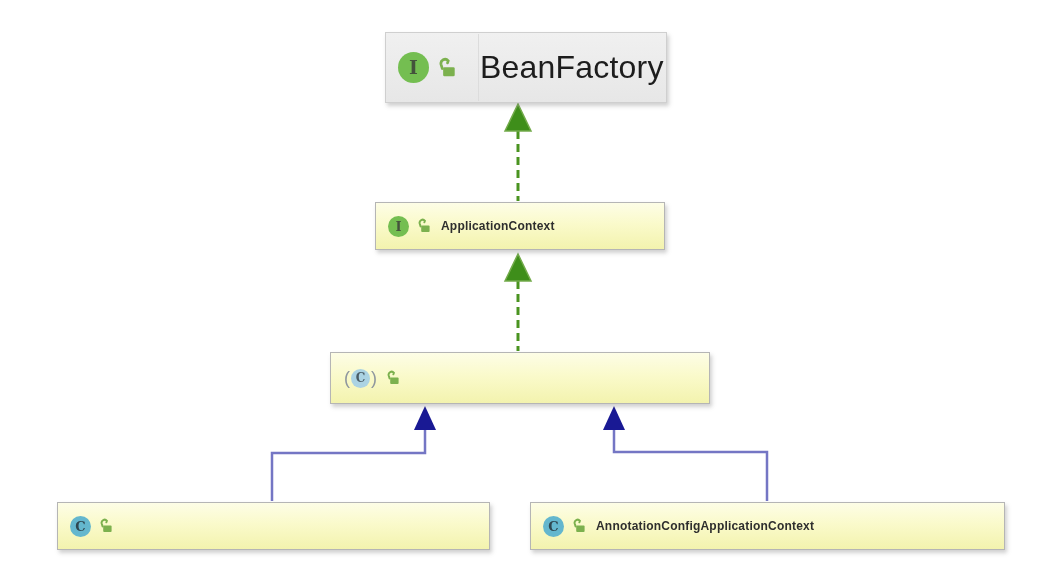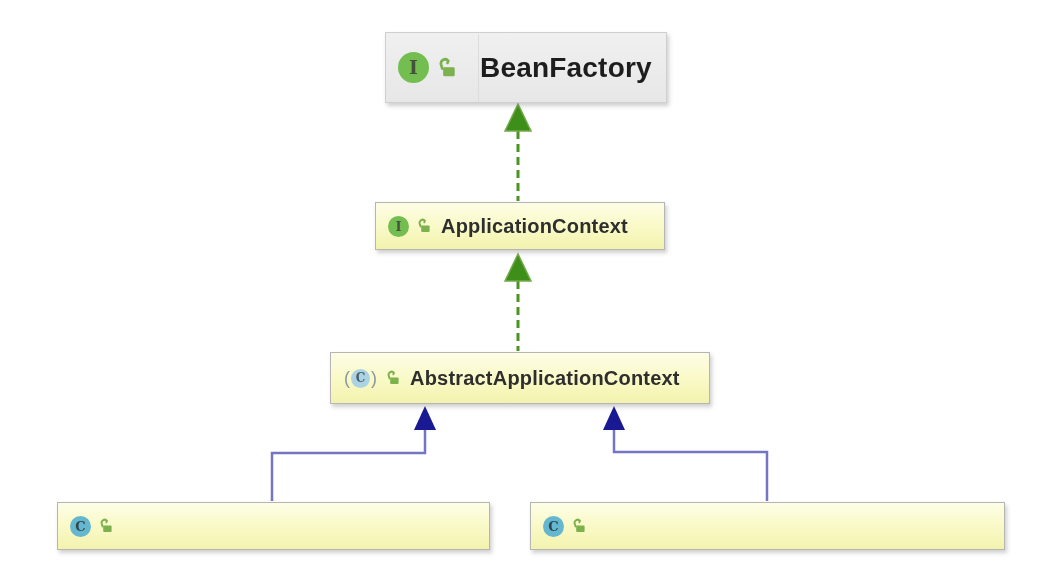--- a/index.html
+++ b/index.html
@@ -16,25 +16,25 @@
     position:absolute; box-sizing:border-box;
     display:flex; align-items:center;
     border:1px solid #b5b5b5;
     box-shadow:2px 3px 4px rgba(120,120,120,0.35);
     padding:0 10px 0 12px;
   }
   .node--yellow { background:linear-gradient(180deg,#fdfde6 0%,#fafacb 45%,#f3f3ae 100%); }
   .node--gray   { background:linear-gradient(180deg,#f0f0f0 0%,#e7e7e7 100%); border-color:#cfcfcf; }
 
   .node__label {
-    font-weight:700; font-size:20px; color:#2e2e2e;
+    font-weight:700; font-size:12px; color:#2e2e2e;
     white-space:nowrap; margin-left:9px; letter-spacing:0.2px;
   }
   .node--root .node__label {
-    font-weight:700; font-size:28px; color:#1d1d1d; margin-left:22px;
+    font-weight:400; font-size:32px; color:#1d1d1d; margin-left:22px;
   }
 
   .badge {
     border-radius:50%; flex:0 0 auto;
     width:21px; height:21px;
     display:flex; align-items:center; justify-content:center;
     font-family:"DejaVu Serif", serif; font-weight:700; font-size:13px;
     line-height:1;
   }
   .node--root .badge { width:31px; height:31px; font-size:19px; }
@@ -112,36 +112,36 @@
       <span class="paren">(</span>
       <span class="badge badge--abstract">C</span>
       <span class="paren">)</span>
     </span>
     <span class="lock">
       <svg width="16" height="16" viewBox="0 0 16 16">
         <path d="M4.6 8.4 L3.7 5.5 A3 3 0 0 1 8.9 2.8 L8.4 4.3" fill="none" stroke="#7cb14e" stroke-width="2" stroke-linecap="round"></path>
         <rect x="5.2" y="7.4" width="8.4" height="6.6" rx="1" fill="#7cb14e"></rect>
       </svg>
     </span>
-    <span class="node__label">AbstractApplicationContext</span>
   </div>
 
   <div class="node node--yellow" style="left:57px; top:502px; width:433px; height:48px;">
     <span class="badge badge--class">C</span>
     <span class="lock">
       <svg width="16" height="16" viewBox="0 0 16 16">
         <path d="M4.6 8.4 L3.7 5.5 A3 3 0 0 1 8.9 2.8 L8.4 4.3" fill="none" stroke="#7cb14e" stroke-width="2" stroke-linecap="round"></path>
         <rect x="5.2" y="7.4" width="8.4" height="6.6" rx="1" fill="#7cb14e"></rect>
       </svg>
     </span>
   </div>
 
   <div class="node node--yellow" style="left:530px; top:502px; width:475px; height:48px;">
     <span class="badge badge--class">C</span>
     <span class="lock">
       <svg width="16" height="16" viewBox="0 0 16 16">
         <path d="M4.6 8.4 L3.7 5.5 A3 3 0 0 1 8.9 2.8 L8.4 4.3" fill="none" stroke="#7cb14e" stroke-width="2" stroke-linecap="round"></path>
         <rect x="5.2" y="7.4" width="8.4" height="6.6" rx="1" fill="#7cb14e"></rect>
       </svg>
     </span>
+    <span class="node__label">AnnotationConfigApplicationContext</span>
   </div>
 
 </div>
 
 </body></html>

